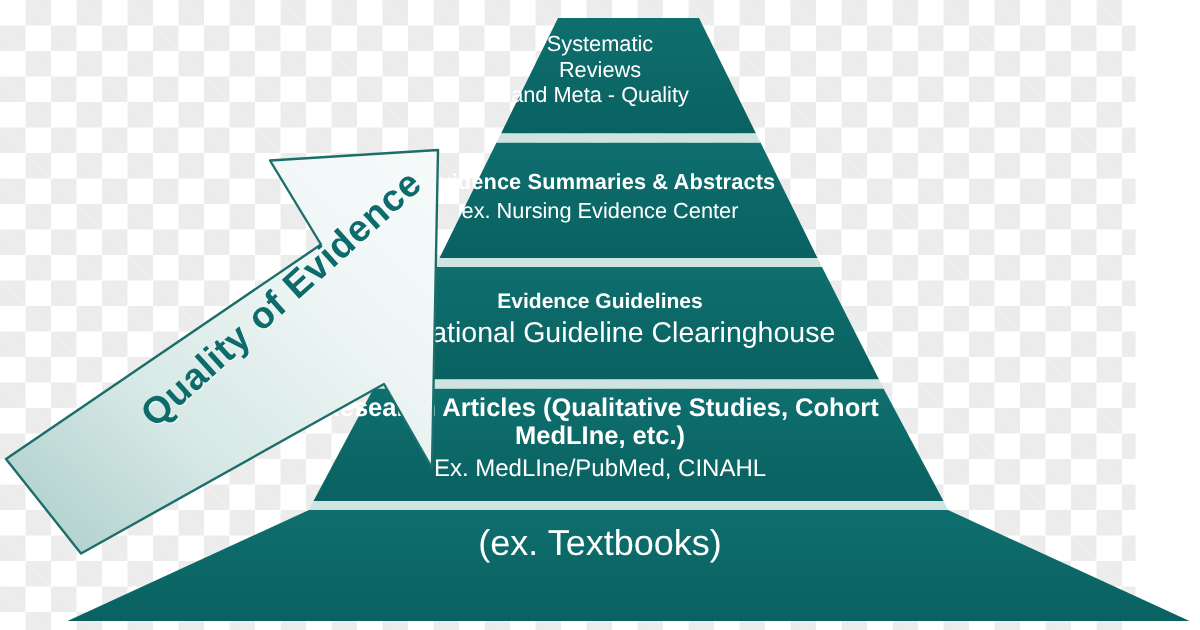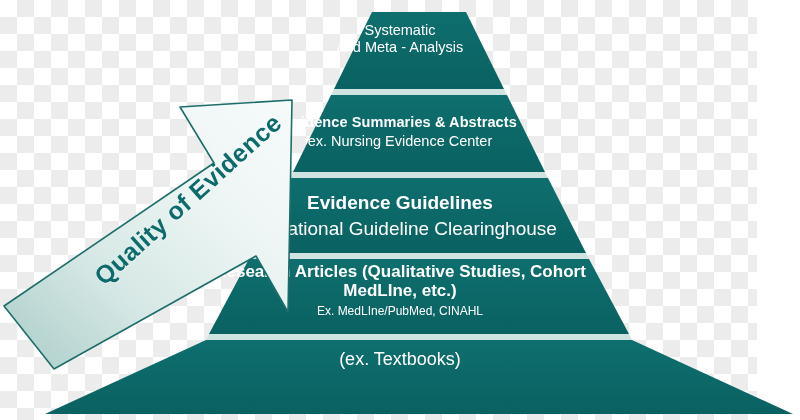--- a/index.html
+++ b/index.html
@@ -70,32 +70,32 @@
   #tier-1 { top: 22px; }
   #tier-1 .ttl { font-weight: normal; font-size: 14.5px; }
 
   
   #tier-2 { top: 114px; }
   #tier-2 .ttl { font-size: 14.5px; letter-spacing: .1px; }
   #tier-2 .sub { font-size: 14.5px; margin-top: 2px; }
 
   
   #tier-3 { top: 192px; }
-  #tier-3 .ttl { font-size: 19px; }
+  #tier-3 .ttl { font-size: 14px; }
   #tier-3 .sub { font-size: 19px; margin-top: 4px; }
 
   
   #tier-4 { top: 262px; }
   #tier-4 .ttl { font-size: 17px; line-height: 1.13; }
-  #tier-4 .sub { font-size: 12px; margin-top: 4px; }
+  #tier-4 .sub { font-size: 16px; margin-top: 4px; }
 
   
   #tier-5 { top: 344px; }
   #tier-5 .ttl { font-size: 18px; }
-  #tier-5 .sub { font-size: 18px; margin-top: 5px; }
+  #tier-5 .sub { font-size: 24px; margin-top: 5px; }
 
   
   #arrow-label {
     position: absolute;
     z-index: 4;
     left: 38px;
     top: 185px;
     width: 300px;
     text-align: center;
     color: #0d6b6b;
@@ -134,21 +134,22 @@
     <polygon points="334,89 504,89 507,95 331,95" fill="#cfe3e0"></polygon>
     <polygon points="293,172 545,172 548,178 290,178" fill="#cfe3e0"></polygon>
     <polygon points="252,253 586,253 589,259 249,259" fill="#cfe3e0"></polygon>
     <polygon points="209,334 629,334 632,340 206,340" fill="#cfe3e0"></polygon>
   </svg>
 
   <div id="tier-text-layer">
 
     <div class="tier-label" id="tier-1">
       <span class="ttl">Systematic</span>
-      <span class="ttl">and Meta - Analysis</span>
+      <span class="ttl">Reviews</span>
+      <span class="ttl">and Meta - Quality</span>
     </div>
 
     <div class="tier-label" id="tier-2">
       <span class="ttl">Evidence Summaries &amp; Abstracts</span>
       <span class="sub">ex. Nursing Evidence Center</span>
     </div>
 
     <div class="tier-label" id="tier-3">
       <span class="ttl">Evidence Guidelines</span>
       <span class="sub">ex. National Guideline Clearinghouse</span>

